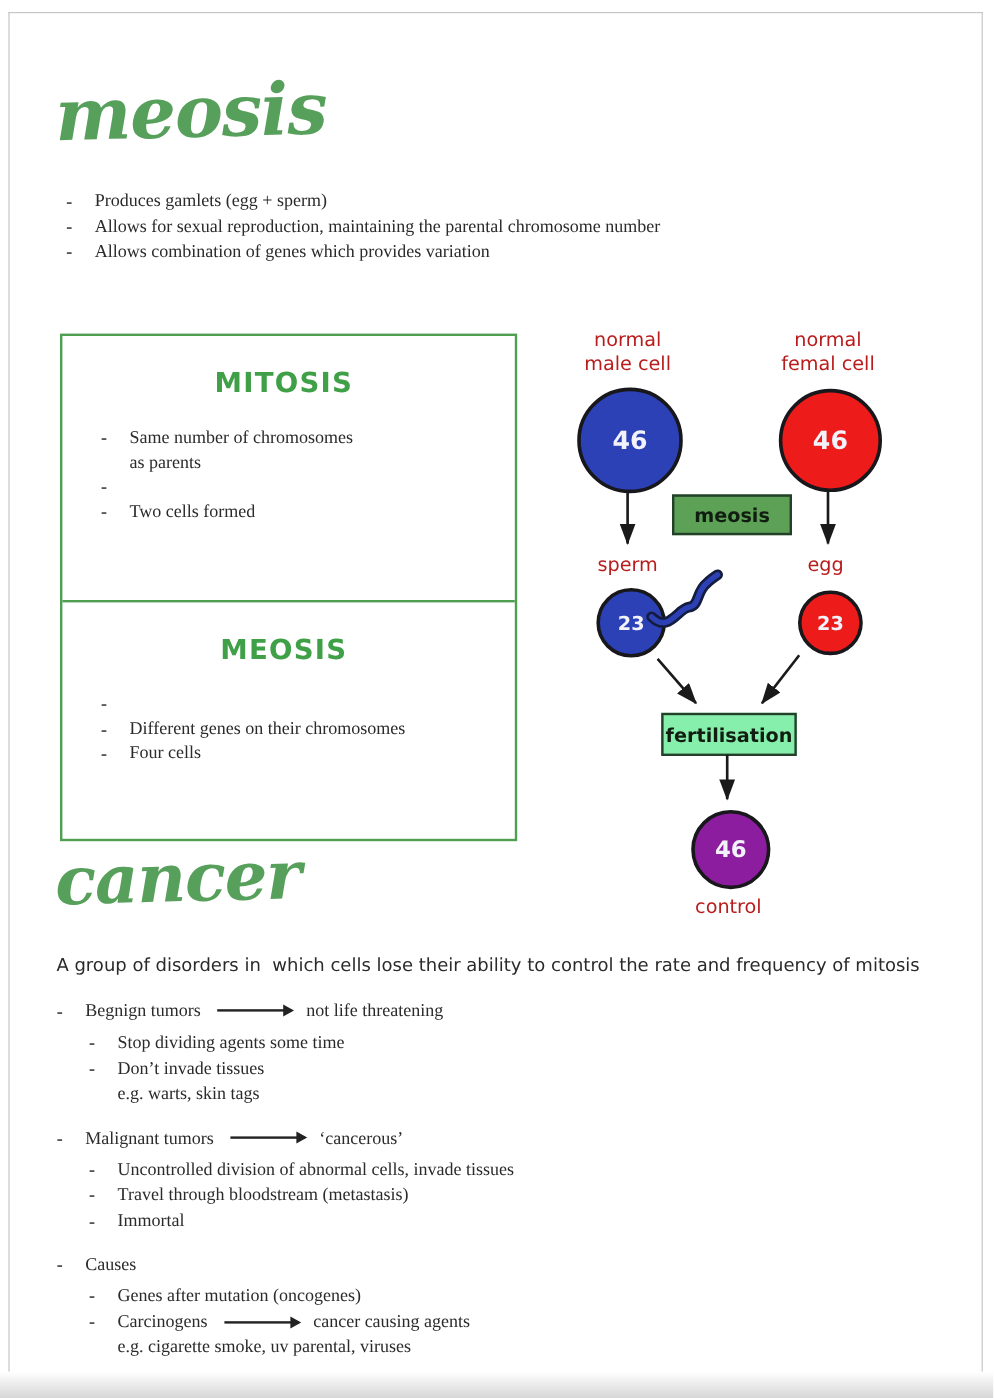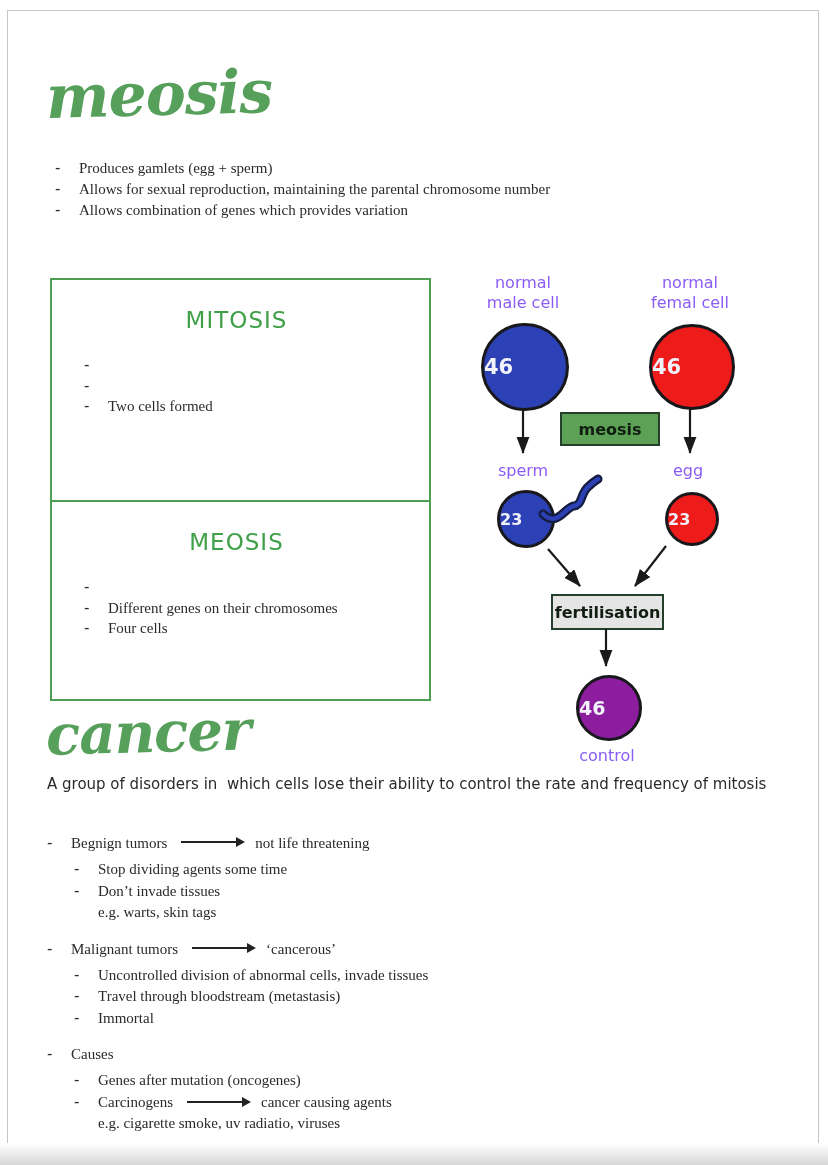--- a/index.html
+++ b/index.html
@@ -22,34 +22,34 @@
   .dash{width:24px;flex:0 0 24px;}
   .txt{white-space:pre-line;font-family:Liberation Serif, serif;}
 
   .top-bullets{position:absolute;left:55px;top:158px;width:700px;}
 
   
   .compare-table{position:absolute;left:50px;top:278px;width:377px;border:2px solid #4f9f52;}
   .trow{min-height:193px;padding:0 8px 0 0;}
   .trow + .trow{border-top:2px solid #4f9f52;min-height:197px;}
   .trow-title{margin:27px 0 0 0;text-align:center;color:#3fa048;font-size:23px;
-        font-weight:normal;letter-spacing:1px;}
+        font-weight:bold;letter-spacing:1px;}
   .trow-items{margin:22px 0 0 32px;}
   .trow .line{line-height:20.5px;}
 
   
   .dlabel{position:absolute;width:160px;text-align:center;font-size:16px;line-height:20px;
-        white-space:pre-line;color:#8b5cf6;}
+        white-space:pre-line;color:#b91c1c;}
   .cell{position:absolute;border:3px solid #18181c;border-radius:50%;display:flex;
-        align-items:center;justify-content:flex-start;color:#f2f2fa;font-weight:bold;}
+        align-items:center;justify-content:center;color:#f2f2fa;font-weight:bold;}
   .gbox{position:absolute;border:2px solid #25402a;display:flex;align-items:center;
         justify-content:center;font-size:16px;color:#101d10;font-weight:600;}
   .arrows{position:absolute;left:0;top:0;pointer-events:none;}
 
-  .description{position:absolute;left:47px;top:774px;width:775px;font-size:15px;
+  .description{position:absolute;left:47px;top:794px;width:775px;font-size:15px;
         line-height:20px;white-space:pre-wrap;}
 
   
   .cancer-list{position:absolute;left:47px;top:832px;width:770px;}
   .group{margin-bottom:14px;}
   .group .head{margin-bottom:5px;line-height:22px;}
   .sub{margin-left:27px;line-height:21.5px;}
   .arrow{position:relative;display:inline-block;width:62px;height:2px;background:#222;
         margin:9px 12px 0 14px;flex:0 0 62px;}
   .arrow::after{content:"";position:absolute;right:-2px;top:-4px;border-left:9px solid #222;
@@ -77,20 +77,22 @@
       <span class="txt">Allows combination of genes which provides variation</span>
     </div>
   </div>
 
   <div class="compare-table">
     <div class="trow">
       <div class="trow-title">MITOSIS</div>
       <div class="trow-items">
         <div class="line">
           <span class="dash">-</span>
+          <span class="txt">Same number of chromosomes
+as parents</span>
         </div>
         <div class="line">
           <span class="dash">-</span>
         </div>
         <div class="line">
           <span class="dash">-</span>
           <span class="txt">Two cells formed</span>
         </div>
       </div>
     </div>
@@ -131,21 +133,21 @@
   <div class="dlabel" style="left:443px;top:461px;">sperm</div>
   <div class="dlabel" style="left:608px;top:461px;">egg</div>
 
   <div class="cell" style="left: 497px; top: 490px; width: 52px; height: 52px; font-size: 16px; background-color: rgb(43, 65, 181);">
     <span>23</span>
   </div>
   <div class="cell" style="left: 665px; top: 492px; width: 48px; height: 48px; font-size: 16px; background-color: rgb(238, 27, 27);">
     <span>23</span>
   </div>
 
-  <div class="gbox" style="left: 551px; top: 594px; width: 109px; height: 32px; background-color: #e5e5e5;">
+  <div class="gbox" style="left: 551px; top: 594px; width: 109px; height: 32px; background-color: #86efac;">
     <span>fertilisation</span>
   </div>
 
   <div class="cell" style="left: 576px; top: 675px; width: 60px; height: 60px; font-size: 19px; background-color: rgb(141, 29, 159);">
     <span>46</span>
   </div>
   <div class="dlabel" style="left:527px;top:746px;">control</div>
 
   <svg class="arrows" width="828" height="1165" viewBox="0 0 828 1165">
     <defs>
@@ -236,21 +238,21 @@
         <span class="txt"></span>
       </div>
       <div class="line sub">
         <span class="dash">-</span>
         <span class="txt">Carcinogens</span>
         <span class="arrow"></span>
         <span class="txt">cancer causing agents</span>
       </div>
       <div class="line sub">
         <span class="dash"></span>
-        <span class="txt">e.g. cigarette smoke, uv radiatio, viruses</span>
+        <span class="txt">e.g. cigarette smoke, uv parental, viruses</span>
 
         <span class="txt"></span>
       </div>
     </div>
 
   </div>
 
   <div class="bottom-shade"></div>
 </div>
 

